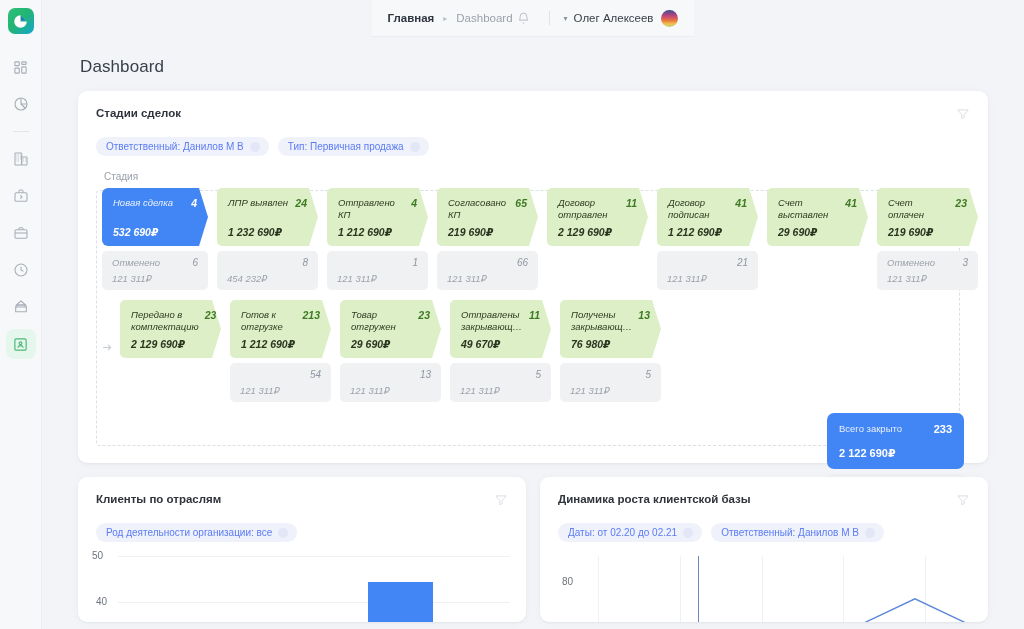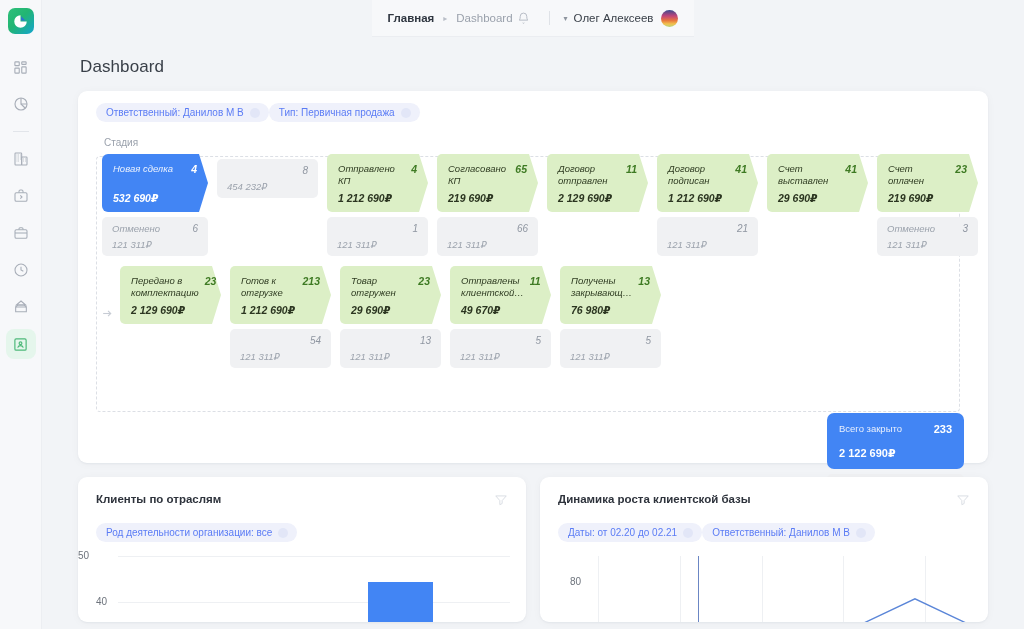--- a/index.html
+++ b/index.html
@@ -60,21 +60,21 @@
   .page-title { font-size: 17px; color: #3a4049; font-weight: 400; padding: 20px 0 14px 2px; letter-spacing: .1px; }
 
   .card {
     background: #fff; border-radius: 9px;
     box-shadow: 0 1px 2px rgba(29,45,69,.05), 0 1px 10px rgba(29,45,69,.035);
   }
   .card-head { display: flex; align-items: flex-start; padding: 16px 18px 0 18px; }
   .card-title { font-size: 11.5px; font-weight: 700; color: #2e333c; }
   .filter-ico { margin-left: auto; color: #d7dbe2; }
 
-  .chips { display: flex; padding: 12px 18px 0 18px; flex-wrap: wrap; }
+  .chips { display: flex; gap: 9px; padding: 12px 18px 0 18px; flex-wrap: wrap; }
   .chip {
     background: #eff1fb; color: #5b7cf5; border-radius: 11px;
     font-size: 10px; padding: 4px 9px 4px 10px;
     display: flex; align-items: center; gap: 6px; white-space: nowrap;
   }
   .chip .x {
     width: 10px; height: 10px; border-radius: 50%; background: #e2e6f7;
     display: inline-block; flex: 0 0 10px;
   }
 
@@ -244,20 +244,28 @@
         <span class="caret">▾</span>
         <span class="user-name">Олег Алексеев</span>
         <div class="avatar"></div>
       </div>
     </div>
 
     <div class="content">
       <div class="page-title">Dashboard</div>
 
       <div class="card stages-card">
+        <div class="card-head">
+          <div class="card-title">Стадии сделок</div>
+          <div class="filter-ico">
+            <svg width="14" height="14" viewBox="0 0 24 24" fill="none" stroke="currentColor" stroke-width="1.6">
+                <path d="M3 5h18l-7 8v5l-4 2v-7z"></path>
+              </svg>
+          </div>
+        </div>
 
         <div class="chips">
           <div class="chip">
             <span>Ответственный:  Данилов М В</span>
             <span class="x"></span>
           </div>
           <div class="chip">
             <span>Тип:  Первичная продажа</span>
             <span class="x"></span>
           </div>
@@ -286,20 +294,27 @@
               <div class="stage-bot wide">
                 <div class="sb-head">
                     <span class="sb-name">Отменено</span>
                     <span class="sb-count">6</span>
                   </div>
                 <div class="sb-sum">121 311₽</div>
               </div>
             </div>
 
             <div class="stage">
+              <div class="stage-top">
+                <div class="st-head">
+                    <span class="st-name">ЛПР выявлен</span>
+                    <span class="st-count">24</span>
+                  </div>
+                <div class="st-sum">1 232 690₽</div>
+              </div>
               <div class="stage-bot">
                 <div class="sb-head">
                     <span class="sb-name"></span>
                     <span class="sb-count">8</span>
                   </div>
                 <div class="sb-sum">454 232₽</div>
               </div>
             </div>
 
             <div class="stage">
@@ -453,21 +468,21 @@
                     <span class="sb-name"></span>
                     <span class="sb-count">13</span>
                   </div>
                 <div class="sb-sum">121 311₽</div>
               </div>
             </div>
 
             <div class="stage">
               <div class="stage-top">
                 <div class="st-head">
-                    <span class="st-name">Отправлены клиентской…</span>
+                    <span class="st-name">Отправлены закрывающ…</span>
                     <span class="st-count">11</span>
                   </div>
                 <div class="st-sum">49 670₽</div>
               </div>
               <div class="stage-bot">
                 <div class="sb-head">
                     <span class="sb-name"></span>
                     <span class="sb-count">5</span>
                   </div>
                 <div class="sb-sum">121 311₽</div>
@@ -522,21 +537,21 @@
                 </svg>
             </div>
           </div>
           <div class="chips">
             <div class="chip">
               <span>Род деятельности организации: все</span>
               <span class="x"></span>
             </div>
           </div>
           <div class="chart-area">
-            <div class="ylab" style="left:0; top:-6px;">50</div>
+            <div class="ylab" style="left:14px; top:-6px;">50</div>
             <div class="gridline" style="left:40px; right:16px; top:0px;"></div>
             <div class="ylab" style="left:18px; top:40px;">40</div>
             <div class="gridline" style="left:40px; right:16px; top:46px;"></div>
             <div class="bar" style="left:290px; width:65px; top:26px; height:44px;"></div>
           </div>
         </div>
 
         <div class="card bpanel">
           <div class="card-head">
             <div class="card-title">Динамика роста клиентской базы</div>
@@ -550,21 +565,21 @@
             <div class="chip">
               <span>Даты: от 02.20 до 02.21</span>
               <span class="x"></span>
             </div>
             <div class="chip">
               <span>Ответственный:  Данилов М В</span>
               <span class="x"></span>
             </div>
           </div>
           <div class="chart-area">
-            <div class="ylab" style="left:30px; top:20px;">80</div>
+            <div class="ylab" style="left:22px; top:20px;">80</div>
             <div class="vline" style="left:58px;"></div>
             <div class="vline" style="left:140px;"></div>
             <div class="vaccent" style="left:158px;"></div>
             <div class="vline" style="left:222px;"></div>
             <div class="vline" style="left:303px;"></div>
             <div class="vline" style="left:385px;"></div>
             <svg class="lineseries" viewBox="0 0 460 70" preserveAspectRatio="none">
               <polyline points="330,70 385,44 440,70" fill="none" stroke="#5b86d8" stroke-width="1.4"></polyline>
             </svg>
           </div>

